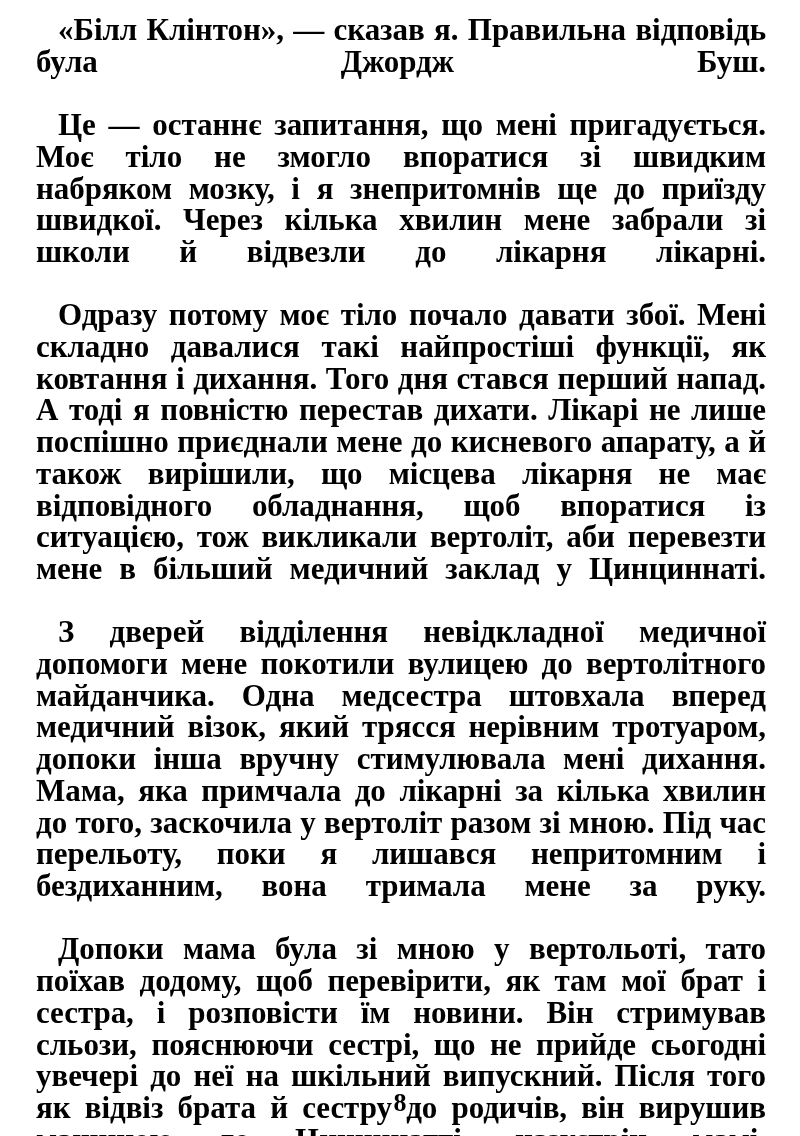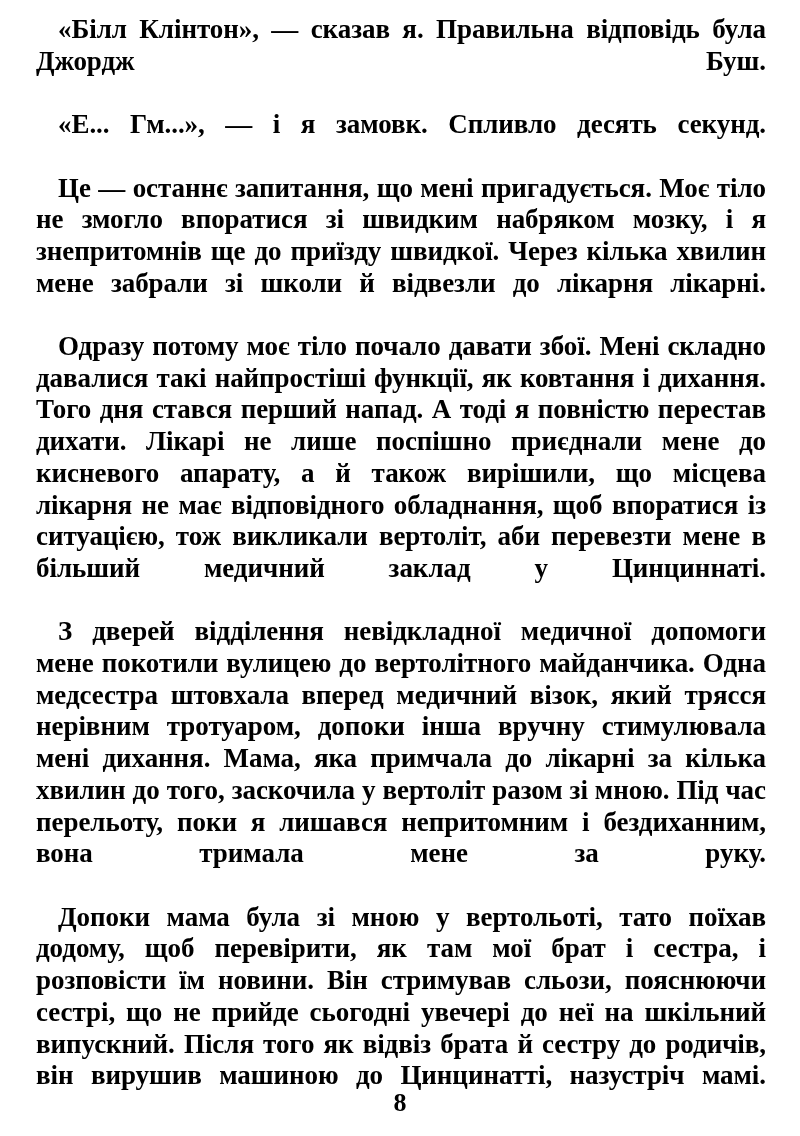--- a/index.html
+++ b/index.html
@@ -34,21 +34,21 @@
     top: 14px;
     width: 730px;
   }
 
   p.para {
     margin: 0;
     padding: 0;
     text-indent: 22px;
     text-align: justify;
     text-justify: inter-word;
-    font-size: 27px;
+    font-size: 31px;
     line-height: 31.7px;
     font-weight: 600;
     letter-spacing: -0.05px;
     word-spacing: 0.3px;
     hyphens: none;
     -webkit-hyphens: none;
   }
 
   
   p.para::after {
@@ -69,21 +69,20 @@
     font-family: "Liberation Serif", "DejaVu Serif", serif;
   }
 </style>
 </head>
 <body>
 
 <div class="page">
 
   <div class="text-block">
     <p class="para">«Білл Клінтон», — сказав я. Правильна відповідь була Джордж Буш.</p>
-    <p class="para">«Е... Гм...», — і я замовк. Спливло десять секунд.</p>
     <p class="para">Це — останнє запитання, що мені пригадується. Моє тіло не змогло впоратися зі швидким набряком мозку, і я знепритомнів ще до приїзду швидкої. Через кілька хвилин мене забрали зі школи й відвезли до лікарня лікарні.</p>
     <p class="para">Одразу потому моє тіло почало давати збої. Мені складно давалися такі найпростіші функції, як ковтання і дихання. Того дня стався перший напад. А тоді я повністю перестав дихати. Лікарі не лише поспішно приєднали мене до кисневого апарату, а й також вирішили, що місцева лікарня не має відповідного обладнання, щоб впоратися із ситуацією, тож викликали вертоліт, аби перевезти мене в більший медичний заклад у Цинциннаті.</p>
     <p class="para">З дверей відділення невідкладної медичної допомоги мене покотили вулицею до вертолітного майданчика. Одна медсестра штовхала вперед медичний візок, який трясся нерівним тротуаром, допоки інша вручну стимулювала мені дихання. Мама, яка примчала до лікарні за кілька хвилин до того, заскочила у вертоліт разом зі мною. Під час перельоту, поки я лишався непритомним і бездиханним, вона тримала мене за руку.</p>
     <p class="para">Допоки мама була зі мною у вертольоті, тато поїхав додому, щоб перевірити, як там мої брат і сестра, і розповісти їм новини. Він стримував сльози, пояснюючи сестрі, що не прийде сьогодні увечері до неї на шкільний випускний. Після того як відвіз брата й сестру до родичів, він вирушив машиною до Цинцинатті, назустріч мамі.</p>
 
   </div>
 
   <div class="page-number">8</div>
 
 </div>

